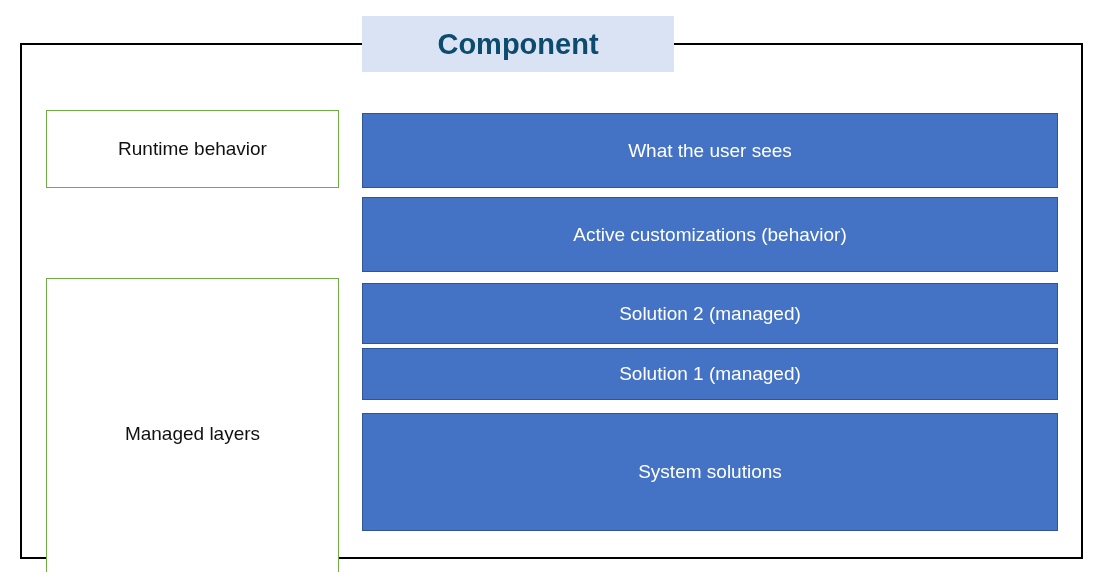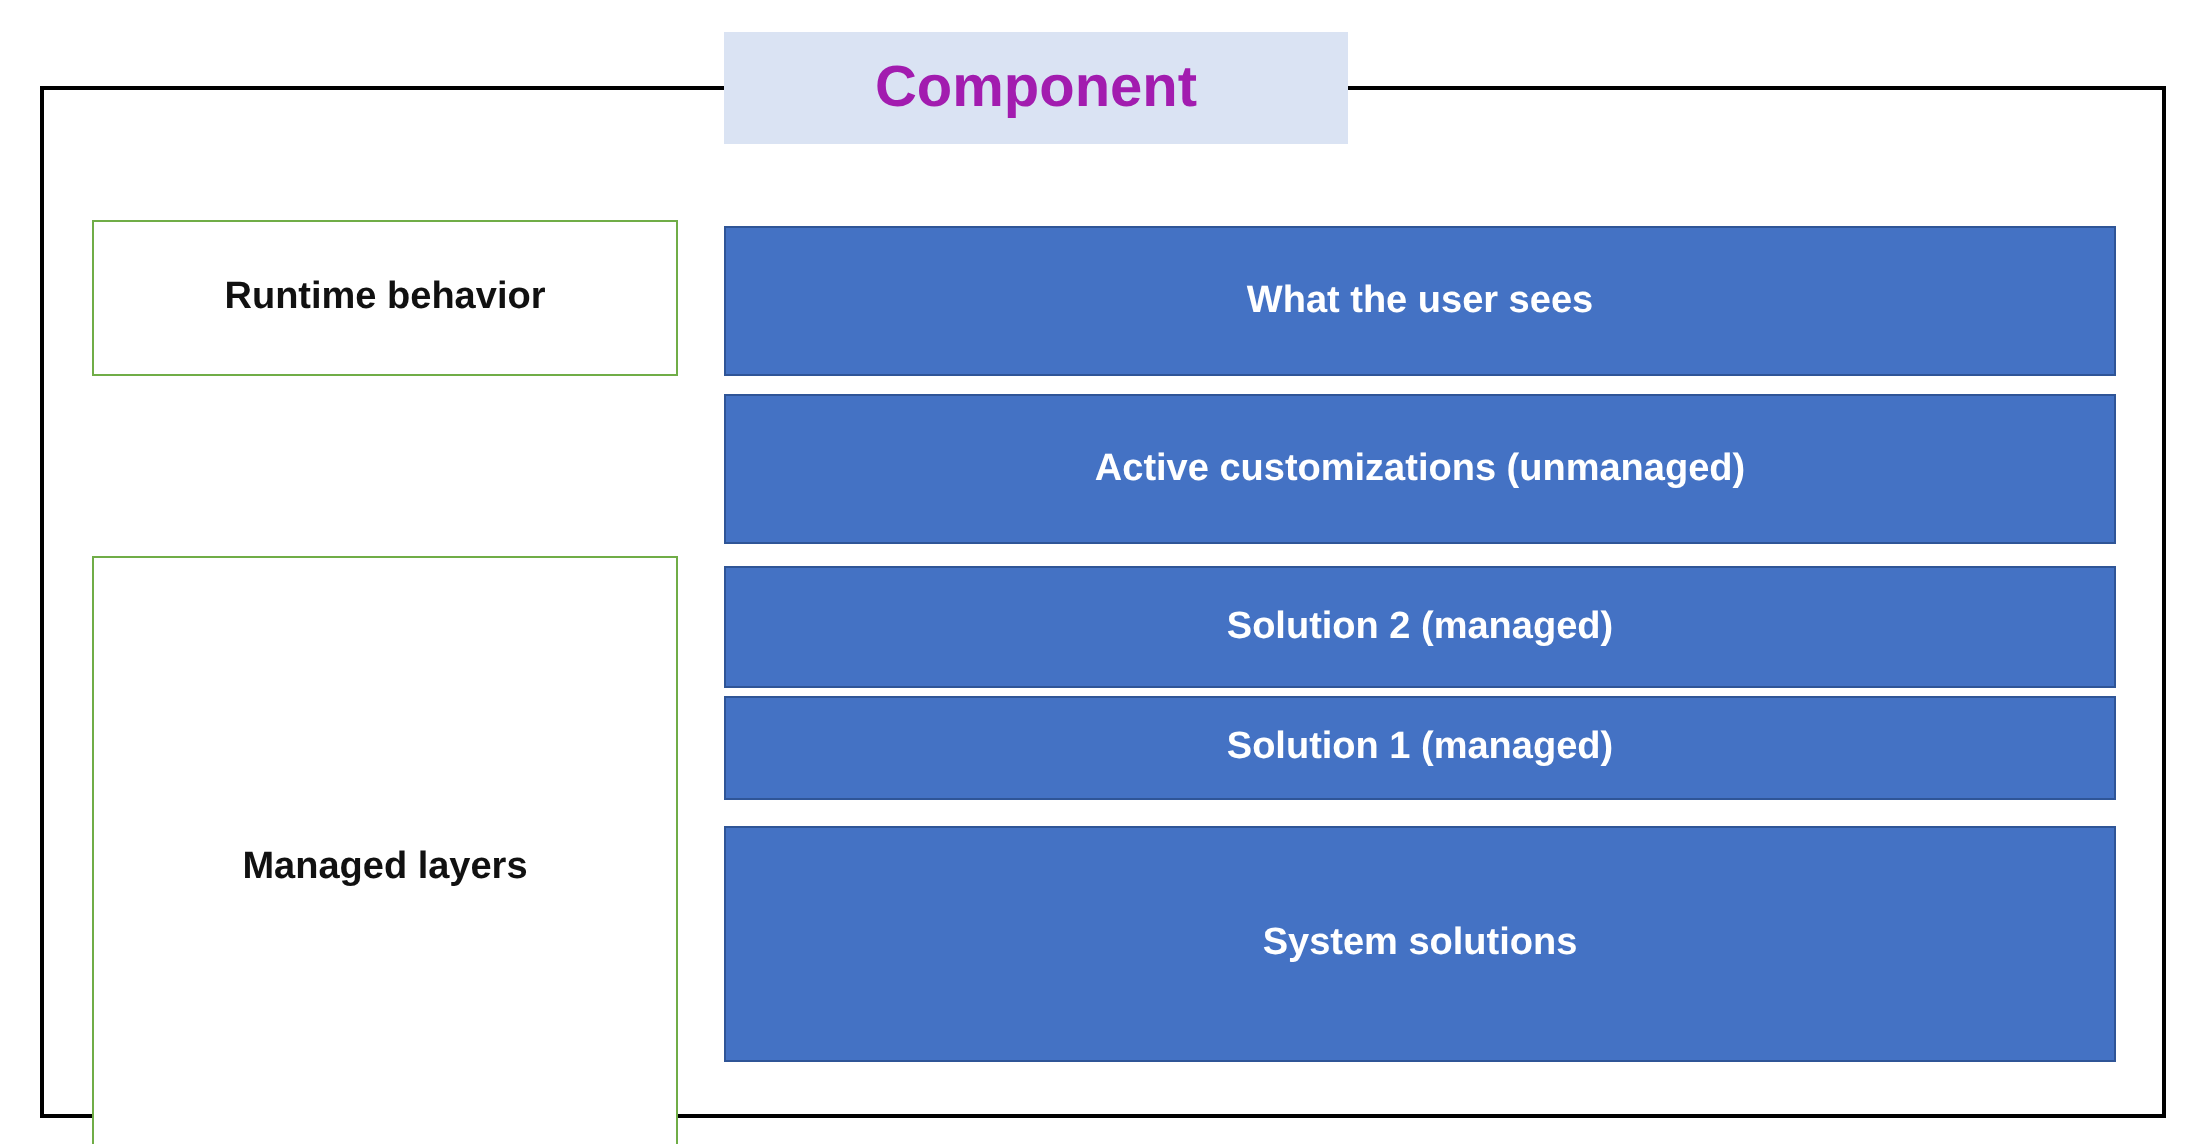--- a/index.html
+++ b/index.html
@@ -31,31 +31,30 @@
     height: 56px;
     background: #dae3f3;
     display: flex;
     align-items: center;
     justify-content: center;
     z-index: 3;
   }
   .title-box .title-text {
     font-size: 29px;
     font-weight: bold;
-    color: #a21caf;
+    color: #0c4a6e;
     letter-spacing: 0px;
   }
   .box {
     position: absolute;
     display: flex;
     align-items: center;
     justify-content: center;
     text-align: center;
     z-index: 2;
-    font-weight: bold;
   }
   .left-box {
     left: 46px;
     width: 293px;
     background: #ffffff;
     border: 1px solid #70ad47;
     color: #111111;
     font-size: 19px;
   }
   .blue-box {
@@ -93,21 +92,21 @@
 
   <div class="box left-box managed-box">
     <span>Managed layers</span>
   </div>
 
   <div class="box blue-box user-sees-box">
     <span>What the user sees</span>
   </div>
 
   <div class="box blue-box active-cust-box">
-    <span>Active customizations (unmanaged)</span>
+    <span>Active customizations (behavior)</span>
   </div>
 
   <div class="box blue-box solution2-box">
     <span>Solution 2 (managed)</span>
   </div>
 
   <div class="box blue-box solution1-box">
     <span>Solution 1 (managed)</span>
   </div>
 

